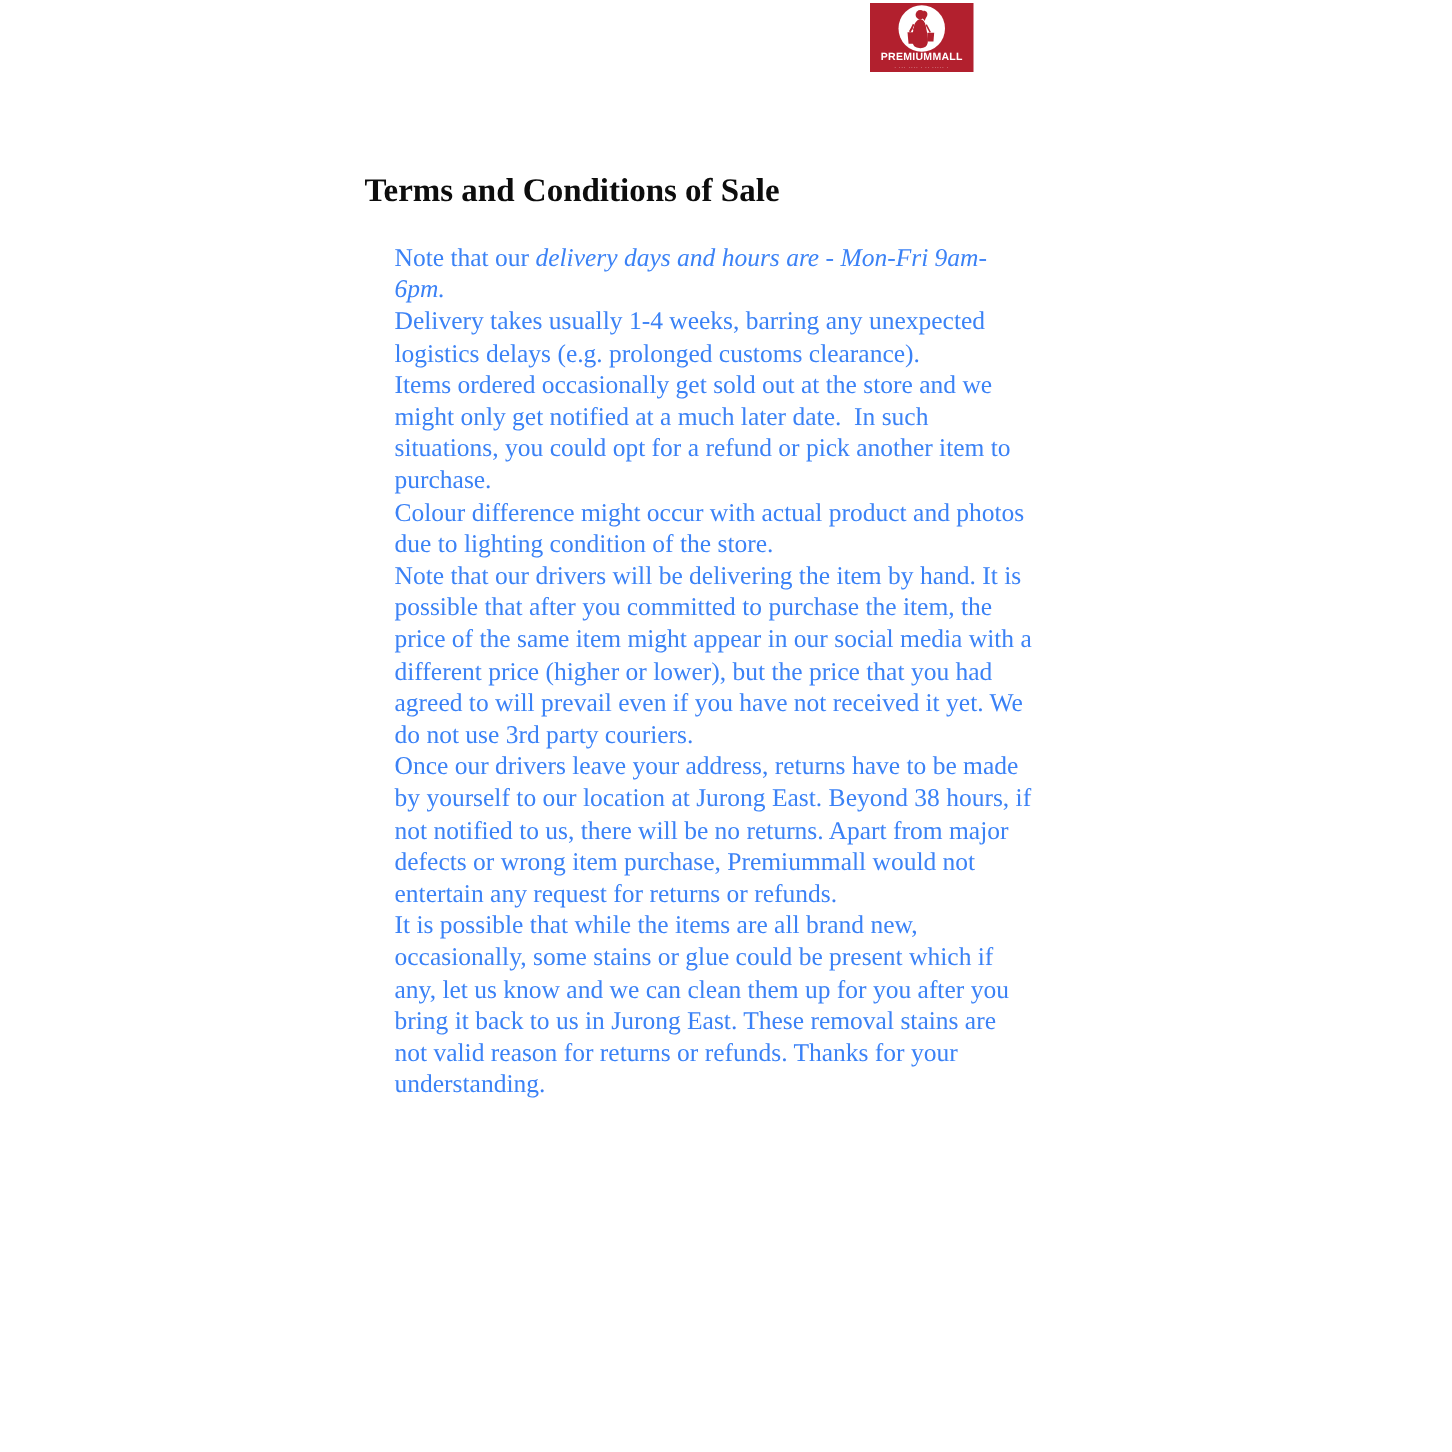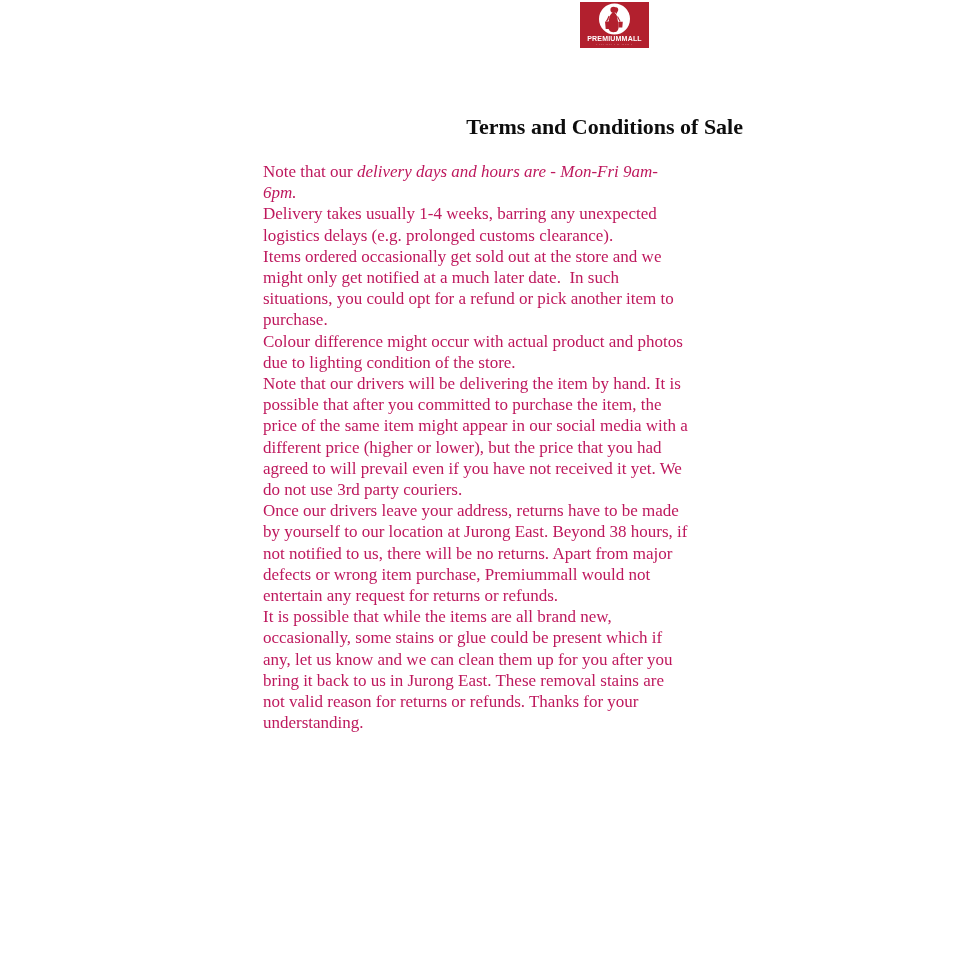--- a/index.html
+++ b/index.html
@@ -42,40 +42,40 @@
     line-height: 4px;
     letter-spacing: 0.5px;
     white-space: nowrap;
   }
 
   
   .page-title {
     position: absolute;
     left: 243px; top: 114px;
     width: 500px;
-    text-align: right;
+    text-align: left;
     font-size: 22px;
     line-height: 26px;
     font-weight: bold;
     color: #0d0d0d;
     margin: 0;
   }
 
   
   .terms {
     position: absolute;
     left: 263px; top: 161px;
     width: 478px;
   }
   .terms p {
     margin: 0;
     font-size: 17px;
     line-height: 21.2px;
     white-space: pre-wrap;
-    color: #be185d;
+    color: #3b82f6;
   }
   .terms .em { font-style: italic; }
 </style>
 </head>
 <body>
 
 <div class="logo">
   <svg width="69" height="46" viewBox="0 0 69 46" aria-hidden="true">
     <circle cx="34.5" cy="17" r="15.5" fill="#ffffff"></circle>
 

